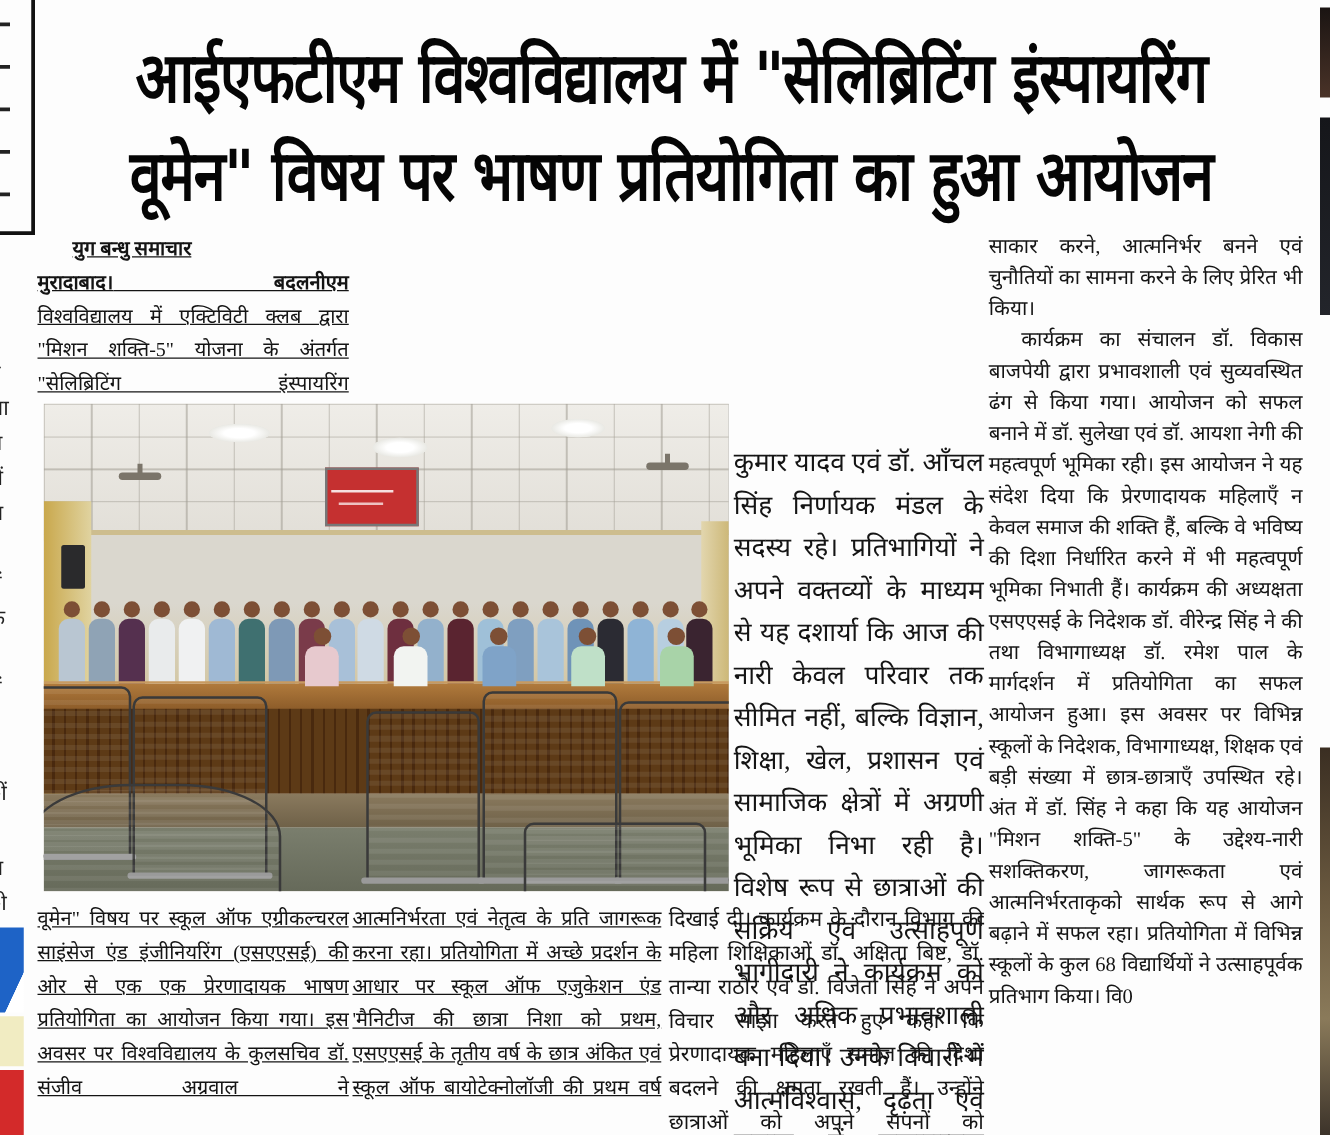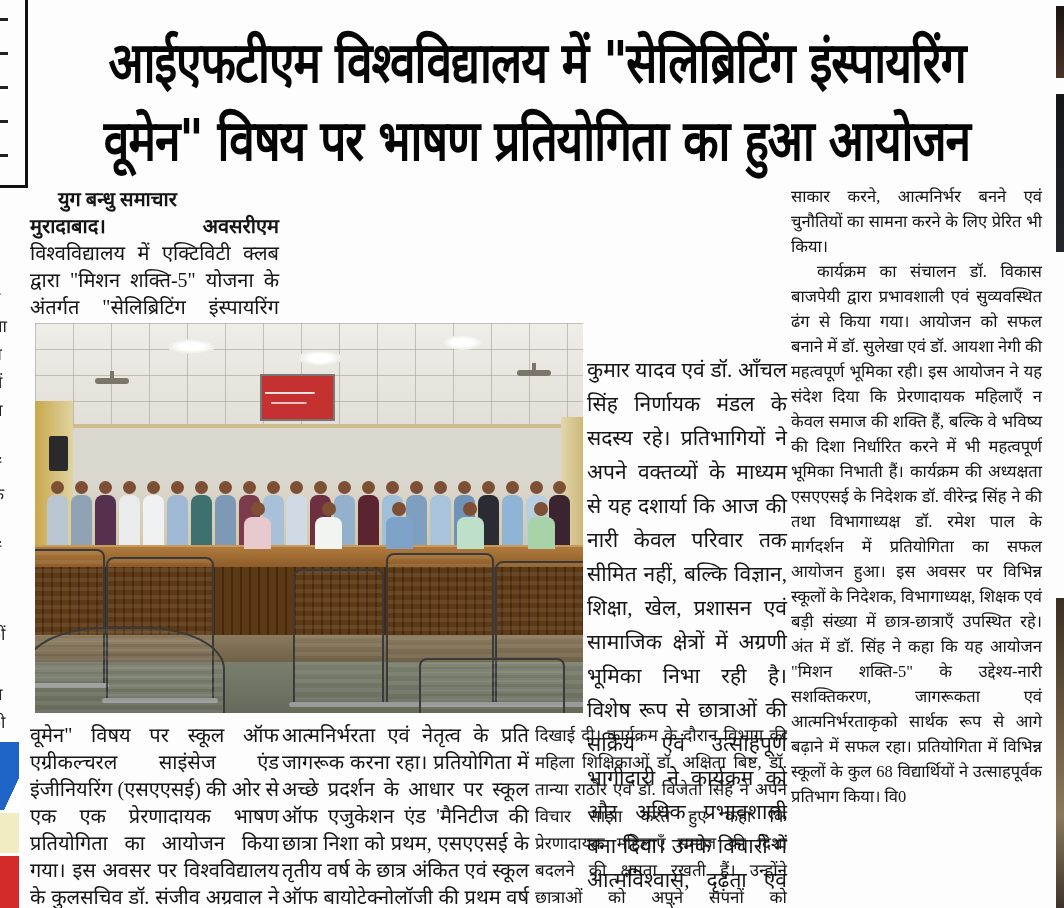--- a/index.html
+++ b/index.html
@@ -7,21 +7,21 @@
         font-family:"Liberation Serif", serif;color:#141414;}
 
   
   .headline{position:absolute;left:30px;width:1014px;text-align:center;white-space:nowrap;
             font-family:"DejaVu Sans", sans-serif;font-weight:800;color:#050505;
             font-size:46px;transform:scaleY(1.22);transform-origin:top center;letter-spacing:-1px;}
   .hl1{top:22px;} .hl2{top:100px;}
 
   
   .col{position:absolute;text-align:justify;text-align-last:justify;}
-  .c12{font-size:20px;line-height:27px;}
+  .c12{font-size:16px;line-height:27px;text-decoration:underline;}
   .c3{font-size:17px;line-height:27px;}
   .c3n{font-size:21px;line-height:34px;margin-top:33px;}
   .c4{font-size:16.5px;line-height:25px;}
   .c4 .p2{text-indent:26px;}
   .c4 .pend{text-align-last:left;}
   .byline{font-weight:bold;text-align:left;text-align-last:left;padding-left:28px;}
   .dateline b{font-weight:bold;}
 
   
   .adjbox-v{position:absolute;left:25px;top:0;width:3px;height:188px;background:#111;}
@@ -118,21 +118,21 @@
 
   <div class="rsliver rs1"></div>
   <div class="rsliver rs2"></div>
   <div class="rsliver rs3"></div>
 
   <div class="headline hl1">आईएफटीएम विश्वविद्यालय में "सेलिब्रिटिंग इंस्पायरिंग</div>
   <div class="headline hl2">वूमेन" विषय पर भाषण प्रतियोगिता का हुआ आयोजन</div>
 
   <div class="col c12" style="left:30px;top:186px;width:249px;">
     <div class="byline">युग बन्धु समाचार</div>
-    <div class="dateline"><b>मुरादाबाद।</b><b> अवसरीएम</b></div>
+    <div class="dateline"><b>मुरादाबाद।</b><b> बदलनीएम</b></div>
     <span>विश्वविद्यालय में एक्टिविटी क्लब द्वारा "मिशन शक्ति-5" योजना के अंतर्गत "सेलिब्रिटिंग इंस्पायरिंग</span>
   </div>
 
 
   <div class="col c3n" style="left:587px;top:320px;width:200px;">कुमार यादव एवं डॉ. आँचल सिंह निर्णायक मंडल के सदस्य रहे। प्रतिभागियों ने अपने वक्तव्यों के माध्यम से यह दशार्या कि आज की नारी केवल परिवार तक सीमित नहीं, बल्कि विज्ञान, शिक्षा, खेल, प्रशासन एवं सामाजिक क्षेत्रों में अग्रणी भूमिका निभा रही है। विशेष रूप से छात्राओं की सक्रिय एवं उत्साहपूर्ण भागीदारी ने कार्यक्रम को और अधिक प्रभावशाली बना दिया। उनके विचारों में आत्मविश्वास, दृढ़ता एवं समाज में सकारात्मक परिवर्तन लाने की प्रेरणा स्पष्ट रूप से</div>
   <div class="col c3" style="left:535px;top:722px;width:252px;">दिखाई दी। कार्यक्रम के दौरान विभाग की महिला शिक्षिकाओं डॉ. अक्षिता बिष्ट, डॉ. तान्या राठौर एवं डॉ. विजेता सिंह ने अपने विचार साझा करते हुए कहा कि प्रेरणादायक महिलाएँ समाज की दिशा बदलने की क्षमता रखती हैं। उन्होंने छात्राओं को अपने सपनों को</div>
 
   <div class="col c4" style="left:791px;top:184px;width:251px;">
     <span>साकार करने, आत्मनिर्भर बनने एवं चुनौतियों का सामना करने के लिए प्रेरित भी किया।</span>
     <div class="p2 pend">कार्यक्रम का संचालन डॉ. विकास बाजपेयी द्वारा प्रभावशाली एवं सुव्यवस्थित ढंग से किया गया। आयोजन को सफल बनाने में डॉ. सुलेखा एवं डॉ. आयशा नेगी की महत्वपूर्ण भूमिका रही। इस आयोजन ने यह संदेश दिया कि प्रेरणादायक महिलाएँ न केवल समाज की शक्ति हैं, बल्कि वे भविष्य की दिशा निर्धारित करने में भी महत्वपूर्ण भूमिका निभाती हैं। कार्यक्रम की अध्यक्षता एसएएसई के निदेशक डॉ. वीरेन्द्र सिंह ने की तथा विभागाध्यक्ष डॉ. रमेश पाल के मार्गदर्शन में प्रतियोगिता का सफल आयोजन हुआ। इस अवसर पर विभिन्न स्कूलों के निदेशक, विभागाध्यक्ष, शिक्षक एवं बड़ी संख्या में छात्र-छात्राएँ उपस्थित रहे। अंत में डॉ. सिंह ने कहा कि यह आयोजन "मिशन शक्ति-5" के उद्देश्य-नारी सशक्तिकरण, जागरूकता एवं आत्मनिर्भरताकृको सार्थक रूप से आगे बढ़ाने में सफल रहा। प्रतियोगिता में विभिन्न स्कूलों के कुल 68 विद्यार्थियों ने उत्साहपूर्वक प्रतिभाग किया। वि0</div>

